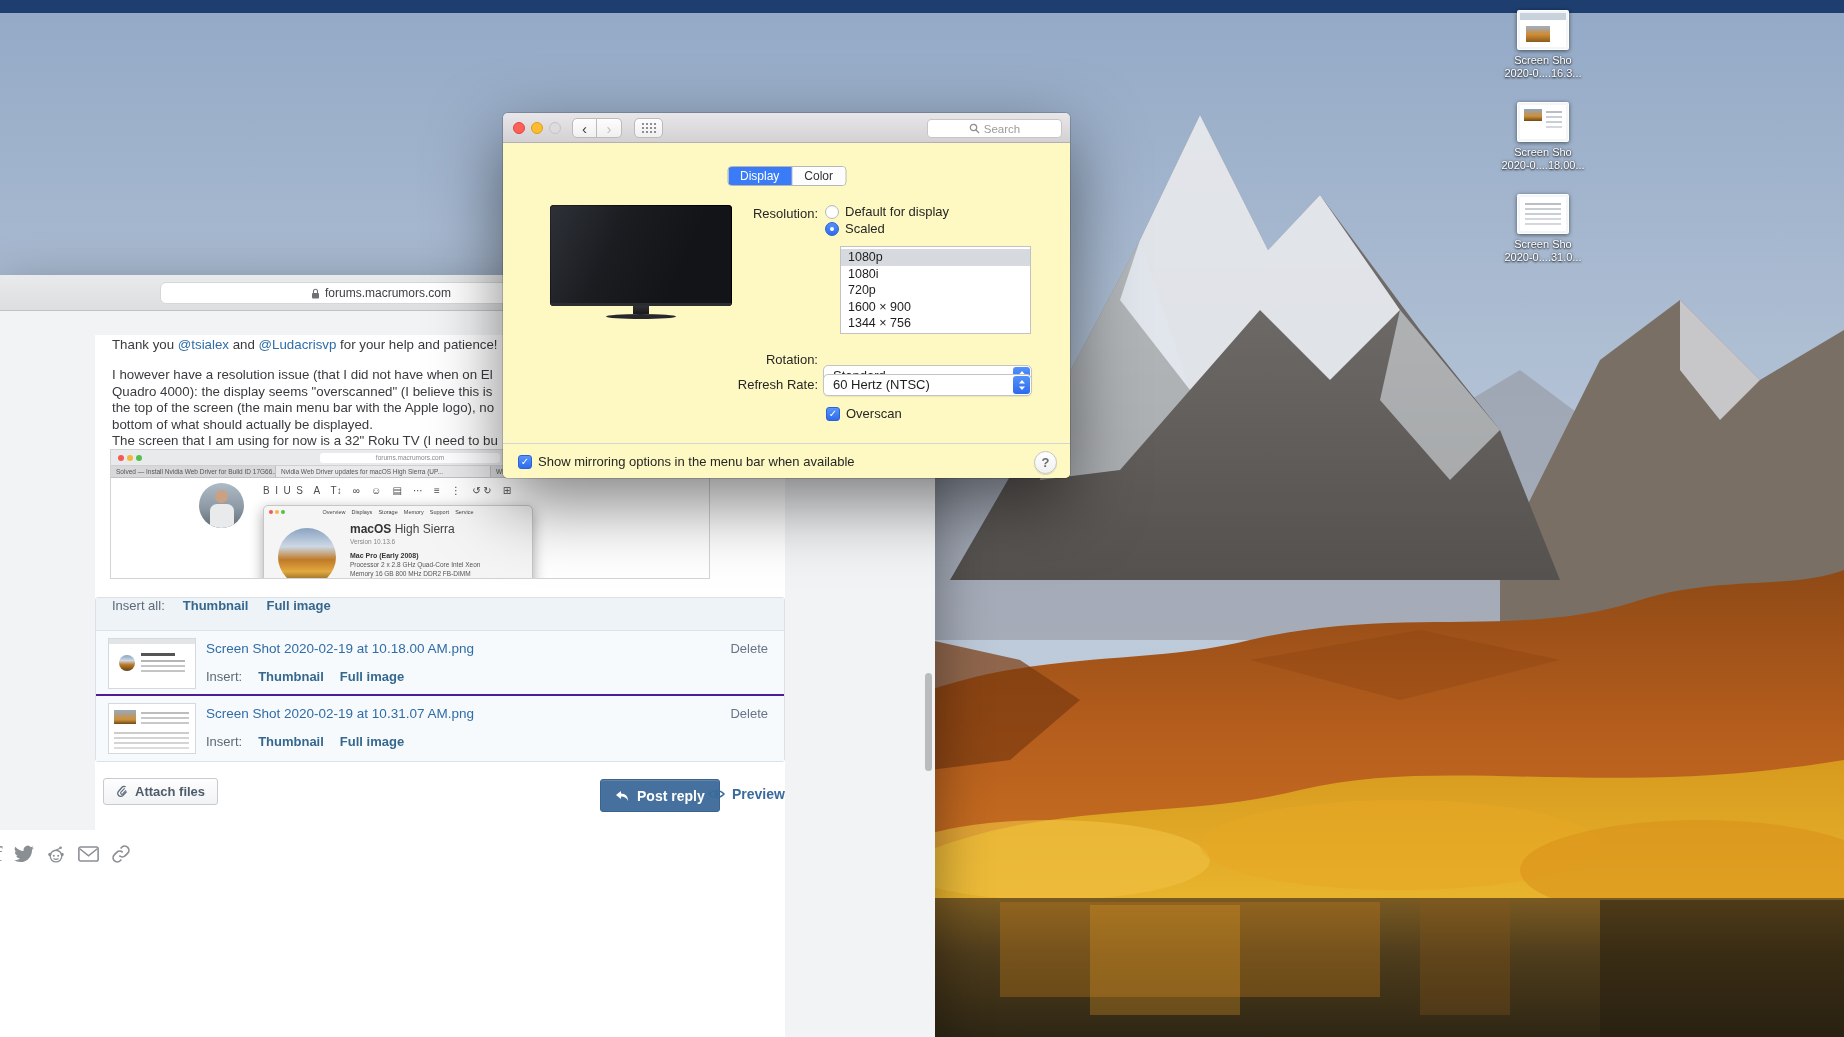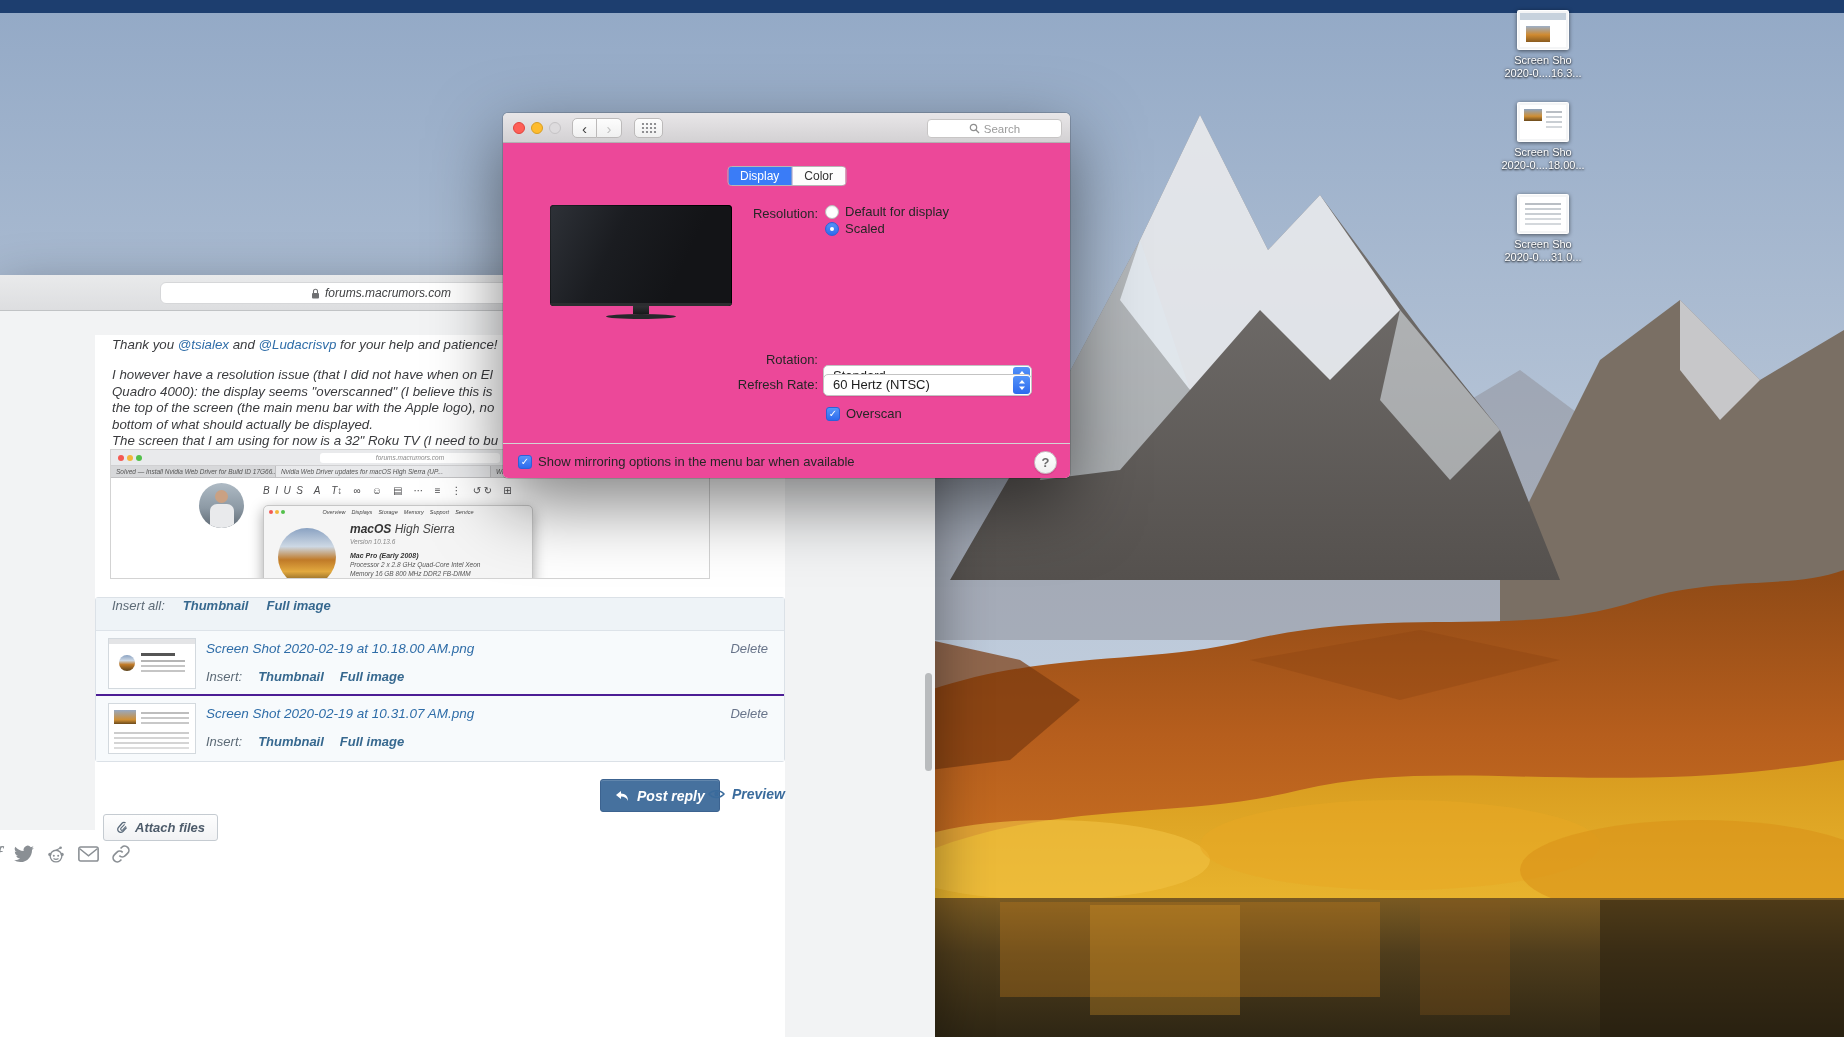--- a/index.html
+++ b/index.html
@@ -13,21 +13,21 @@
 .dthumb{width:52px;height:40px;margin:0 auto;background:#f4f5f6;border:1px solid rgba(255,255,255,.9);border-radius:2px;box-shadow:0 1px 4px rgba(0,0,0,.55);position:relative;overflow:hidden;}
 .dpic{position:absolute;inset:2px;background:#fff;}
 .dpic.p1{background:linear-gradient(180deg,#c7d2dd 0%,#c7d2dd 20%,#fff 20%);}
 .dpic.p1::after{content:"";position:absolute;left:6px;top:13px;width:24px;height:16px;background:linear-gradient(180deg,#9db0c8 0%,#d08a30 55%,#8a5c20 100%);}
 .dpic.p2::after{content:"";position:absolute;left:4px;top:4px;width:18px;height:12px;background:linear-gradient(180deg,#8fa5c0 0%,#cf8f35 60%,#6b4a1c 100%);}
 .dpic.p2::before{content:"";position:absolute;left:26px;top:6px;right:4px;height:2px;background:#b9bec4;box-shadow:0 5px 0 #c9ced3,0 10px 0 #c9ced3,0 15px 0 #d4d8dc;}
 .dpic.p3::before{content:"";position:absolute;left:5px;top:6px;right:5px;height:2px;background:#b9bec4;box-shadow:0 5px 0 #c9ced3,0 10px 0 #c9ced3,0 15px 0 #d4d8dc,0 20px 0 #d4d8dc;}
 .dlabel{margin-top:4px;font-size:11px;line-height:13px;color:#fff;text-shadow:0 1px 2px rgba(0,0,0,.85),0 0 3px rgba(0,0,0,.5);}
 
 
-.browser{position:absolute;left:0;top:275px;width:935px;height:762px;z-index:2;background:#f2f3f4;border-radius:0 7px 0 0;box-shadow:0 18px 55px rgba(0,0,0,.4);font-style:italic;}
+.browser{position:absolute;left:0;top:275px;width:935px;height:762px;z-index:2;background:#f2f3f4;border-radius:0 7px 0 0;box-shadow:0 18px 55px rgba(0,0,0,.4);}
 .b-toolbar{position:relative;height:36px;background:linear-gradient(#e9eaeb,#dddee0);border-bottom:1px solid #c1c3c5;border-radius:0 7px 0 0;}
 .addressbar{position:absolute;left:160px;top:7px;width:442px;height:22px;background:#fff;border:1px solid #d6d7d9;border-radius:6px;display:flex;align-items:center;justify-content:center;gap:5px;font-size:12px;color:#3f4043;}
 .b-tabs{display:flex;height:23px;background:#cdcfd1;border-bottom:1px solid #b4b6b8;}
 .b-tab{display:flex;align-items:center;justify-content:center;font-size:11px;color:#444;border-right:1px solid #b4b6b8;overflow:hidden;white-space:nowrap;padding:0 8px;}
 .b-tab.t1{width:110px;}
 .b-tab.t2{width:320px;background:#e2e3e5;}
 .b-tab.t3{flex:1;border-right:none;}
 .b-content{position:absolute;top:60px;left:0;right:0;bottom:0;background:#f2f3f4;overflow:hidden;}
 .column{position:absolute;left:95px;top:0;width:690px;bottom:0;background:#fff;}
 .b-footer{position:absolute;left:0;top:495px;width:785px;bottom:0;background:#fff;}
@@ -82,21 +82,21 @@
 .t1-title{position:absolute;left:32px;top:14px;width:34px;height:3px;background:#555;}
 .t1-lines{position:absolute;left:32px;top:21px;width:44px;height:2px;background:#b5b5b5;box-shadow:0 5px 0 #c5c5c5,0 10px 0 #c5c5c5;}
 .t2-img{position:absolute;left:5px;top:6px;width:22px;height:14px;background:linear-gradient(180deg,#97a9c2,#cf8f35 70%,#6b4a1c);}
 .t2-lines{position:absolute;left:32px;top:8px;right:6px;height:2px;background:#bdbdbd;box-shadow:0 5px 0 #c8c8c8,0 10px 0 #c8c8c8;}
 .t2-body{position:absolute;left:5px;top:28px;right:6px;height:2px;background:#cccccc;box-shadow:0 5px 0 #d4d4d4,0 10px 0 #d4d4d4,0 15px 0 #dcdcdc;}
 .att-name{position:absolute;left:110px;top:10px;font-size:13.5px;color:#2f6da8;}
 .att-delete{position:absolute;right:16px;top:10px;font-size:13px;color:#68748a;}
 .att-insert{position:absolute;left:110px;top:38px;display:flex;gap:16px;font-size:13px;}
 
 
-.btn-attach{position:absolute;left:103px;top:443px;height:27px;padding:0 12px;display:inline-flex;align-items:center;gap:7px;background:linear-gradient(#fefefe,#f1f2f4);border:1px solid #c5cbd1;border-radius:3px;font-size:13px;font-weight:600;color:#4e5c6b;margin-top:36px;}
+.btn-attach{position:absolute;left:103px;top:443px;height:27px;padding:0 12px;display:inline-flex;align-items:center;gap:7px;background:linear-gradient(#fefefe,#f1f2f4);border:1px solid #c5cbd1;border-radius:3px;font-size:13px;font-weight:600;color:#4e5c6b;}
 .btn-post{position:absolute;left:600px;top:444px;height:33px;padding:0 14px;display:inline-flex;align-items:center;gap:8px;background:#46719e;border:1px solid #3c6390;border-radius:3px;font-size:14px;font-weight:700;color:#fff;box-shadow:inset 0 1px 0 rgba(255,255,255,.15);}
 .btn-preview{position:absolute;left:708px;top:451px;display:inline-flex;align-items:center;gap:7px;font-size:14px;font-weight:700;color:#3a6b9c;}
 .social{position:absolute;left:-5px;top:509px;display:flex;align-items:center;gap:12px;}
 .social svg{display:block;}
 .soc-fb{font-family:"Liberation Serif","DejaVu Serif",serif;font-size:22px;font-weight:700;color:#8a8f94;line-height:20px;}
 .b-scrollbar{position:absolute;right:3px;top:338px;width:7px;height:98px;background:#b9bbbd;border-radius:4px;}
 
 
 .prefs{position:absolute;left:503px;top:113px;width:567px;height:365px;z-index:3;border-radius:5px;box-shadow:0 25px 70px rgba(0,0,0,.5),0 0 0 1px rgba(0,0,0,.15);background:#ececec;}
 .p-titlebar{position:relative;height:30px;background:linear-gradient(#e8e6e8,#d3d1d3);border-bottom:1px solid #b3b1b3;border-radius:5px 5px 0 0;}
@@ -105,21 +105,21 @@
 .tl-yel{left:28px;background:#febc2e;border:1px solid #d79e24;}
 .tl-gray{left:46px;background:#dddbdd;border:1px solid #c5c3c5;}
 .p-nav{position:absolute;left:69px;top:5px;display:flex;}
 .p-navbtn{width:25px;height:20px;background:linear-gradient(#fdfdfd,#f0f0f0);border:1px solid #bcbaba;display:flex;align-items:center;justify-content:center;font-size:15px;color:#3e3e3e;}
 .p-navbtn.back{border-radius:5px 0 0 5px;}
 .p-navbtn.fwd{border-radius:0 5px 5px 0;border-left:none;color:#c0c0c0;}
 .p-grid{position:absolute;left:131px;top:5px;width:29px;height:20px;background:linear-gradient(#fdfdfd,#f0f0f0);border:1px solid #bcbaba;border-radius:5px;display:flex;align-items:center;justify-content:center;}
 .p-title{position:absolute;left:0;right:0;top:7px;text-align:center;font-size:13px;color:#3b3b3b;}
 .p-search{position:absolute;right:8px;top:6px;width:135px;height:19px;background:#fff;border:1px solid #c7c5c5;border-radius:4px;display:flex;align-items:center;justify-content:center;gap:4px;}
 .p-search-text{font-size:11.5px;color:#9b9b9b;}
-.p-body{position:absolute;top:30px;left:0;right:0;bottom:0;background:#ec4899;border-radius:0 0 5px 5px;}
+.p-body{position:absolute;top:30px;left:0;right:0;bottom:0;background:#fef9c3;border-radius:0 0 5px 5px;}
 .p-seg{position:absolute;left:50%;top:23px;transform:translateX(-50%);display:flex;border:1px solid #b6b6b6;border-radius:4px;overflow:hidden;height:20px;}
 .p-seg-item{display:flex;align-items:center;justify-content:center;font-size:12px;padding:0 12px;background:#fdfdfd;color:#333;border-right:1px solid #b6b6b6;}
 .p-seg-item:last-child{border-right:none;}
 .p-seg-item.active{background:#3a7cf7;color:#fff;}
 .p-tv{position:absolute;left:47px;top:62px;width:182px;height:120px;}
 .tv-screen{position:relative;width:182px;height:101px;background:#131417;border-radius:4px;overflow:hidden;box-shadow:inset 0 0 0 1px #000;}
 .tv-sheen{position:absolute;left:-30px;top:-40px;width:260px;height:170px;background:linear-gradient(115deg,rgba(120,130,145,.38) 0%,rgba(60,66,76,.18) 38%,rgba(0,0,0,0) 62%);}
 .tv-screen::after{content:"";position:absolute;left:0;right:0;bottom:0;height:3px;background:#2c2d30;}
 .tv-neck{width:16px;height:8px;margin:0 auto;background:linear-gradient(#303134,#18191b);}
 .tv-base{width:70px;height:5px;margin:0 auto;background:#27282b;border-radius:50%;}
@@ -435,20 +435,27 @@
       </div>
       <div class="p-label lbl-res">Resolution:</div>
       <div class="p-radio-row r1">
         <span class="radio"></span>
         <span class="p-text">Default for display</span>
       </div>
       <div class="p-radio-row r2">
         <span class="radio checked"></span>
         <span class="p-text">Scaled</span>
       </div>
+      <div class="p-list">
+        <div class="p-item sel">1080p</div>
+        <div class="p-item">1080i</div>
+        <div class="p-item">720p</div>
+        <div class="p-item">1600 × 900</div>
+        <div class="p-item">1344 × 756</div>
+      </div>
       <div class="p-label lbl-rot">Rotation:</div>
       <div class="p-popup pop-rot">
         <span class="pop-val">Standard</span>
         <span class="pop-cap">
           <svg width="8" height="12" viewBox="0 0 8 12">
               <path d="M4 1 L7 4.5 H1 Z" fill="#fff"></path>
               <path d="M4 11 L1 7.5 H7 Z" fill="#fff"></path>
             </svg>
         </span>
       </div>

